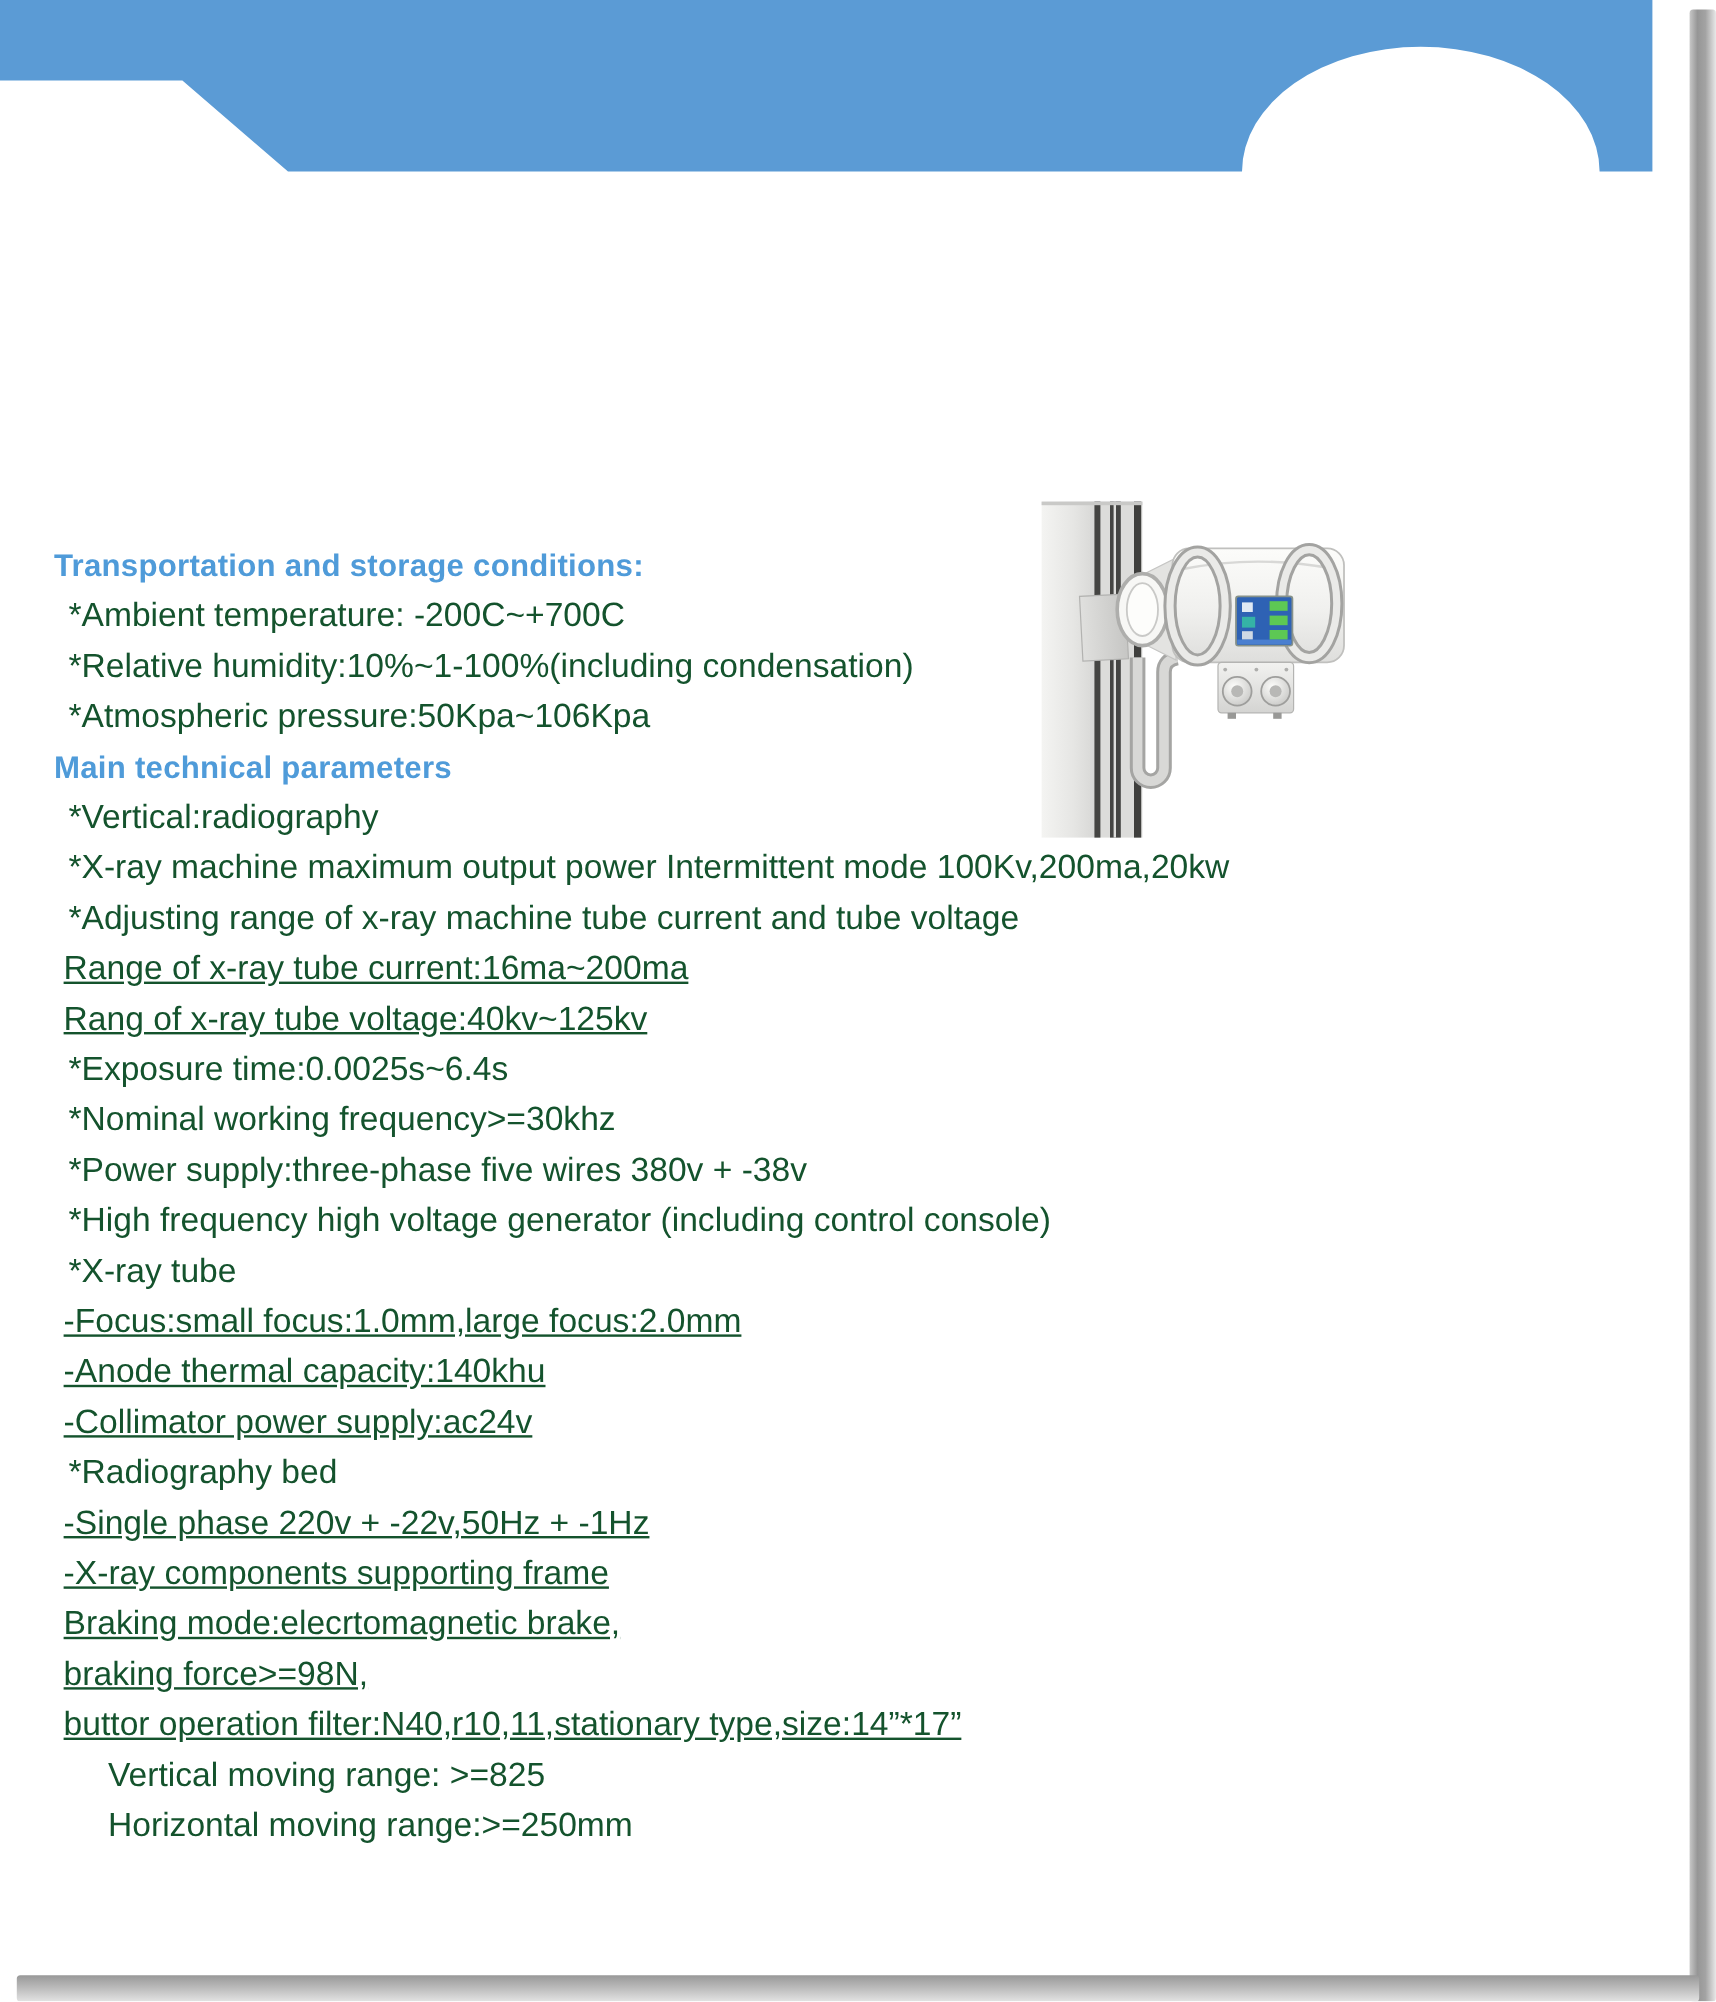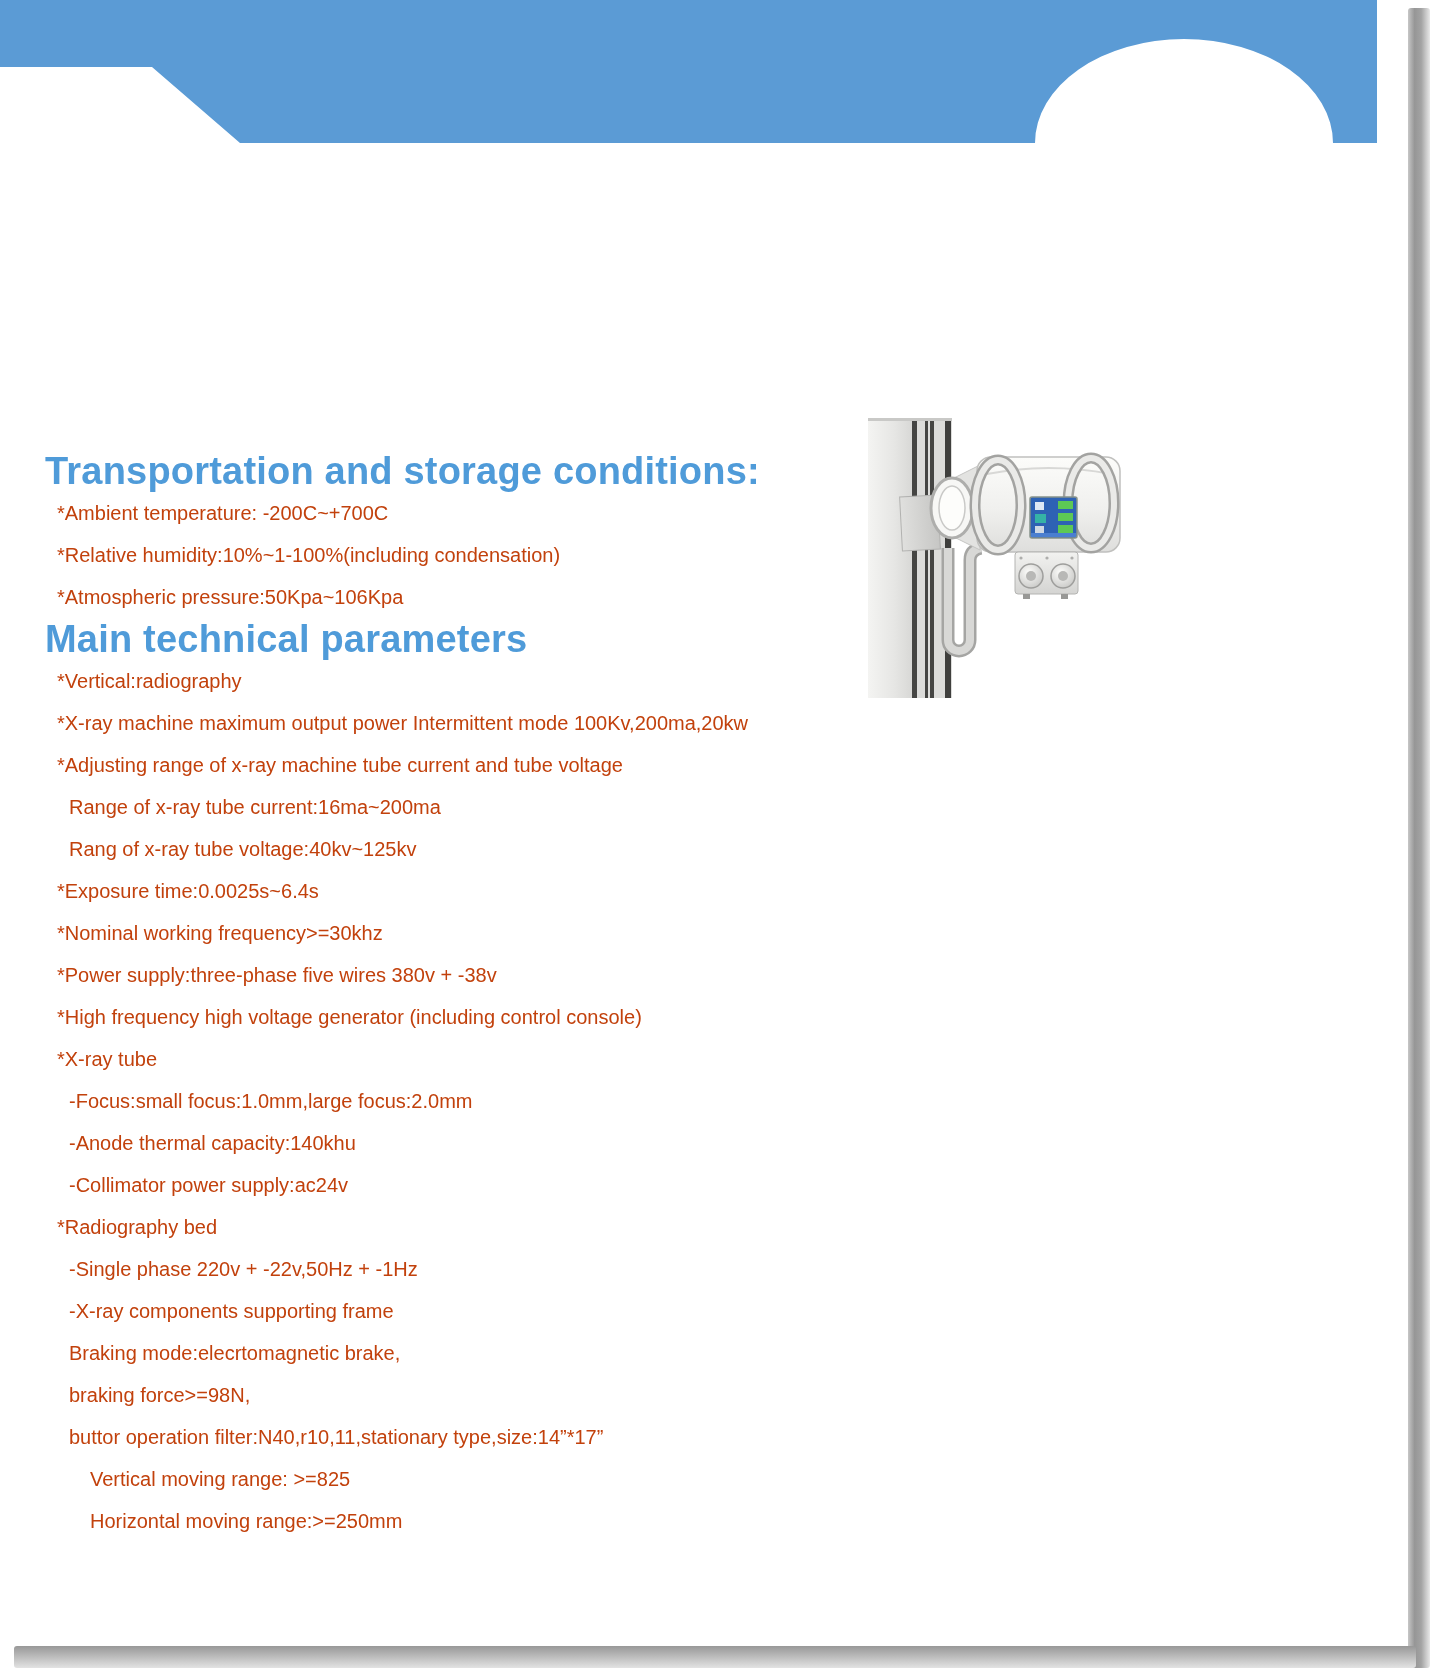--- a/index.html
+++ b/index.html
@@ -25,31 +25,31 @@
   }
   .page-face{
     position:absolute;left:0;top:0;width:1410px;height:1648px;background:#ffffff;
   }
   
   .content{
     position:absolute;left:45px;top:450px;width:1100px;
   }
   .content h2{
     margin:0;padding:0;
-    font-size:38px;line-height:42px;font-weight:bold;
+    font-size:26px;line-height:42px;font-weight:bold;
     color:#4f9bd9;
     letter-spacing:0.2px;
   }
   .line{
-    font-size:20px;line-height:42px;
-    color:#c2410c;
+    font-size:28px;line-height:42px;
+    color:#14532d;
     white-space:nowrap;
   }
   .lv1{margin-left:12px;}
-  .lv2{margin-left:24px;}
+  .lv2{margin-left:8px;text-decoration:underline;}
   .lv3{margin-left:45px;}
   
   .machine{position:absolute;left:855px;top:410px;width:330px;height:292px;display:block;}
 </style>
 </head>
 <body>
 
 <div class="page">
 
   <div class="page-face"></div>

